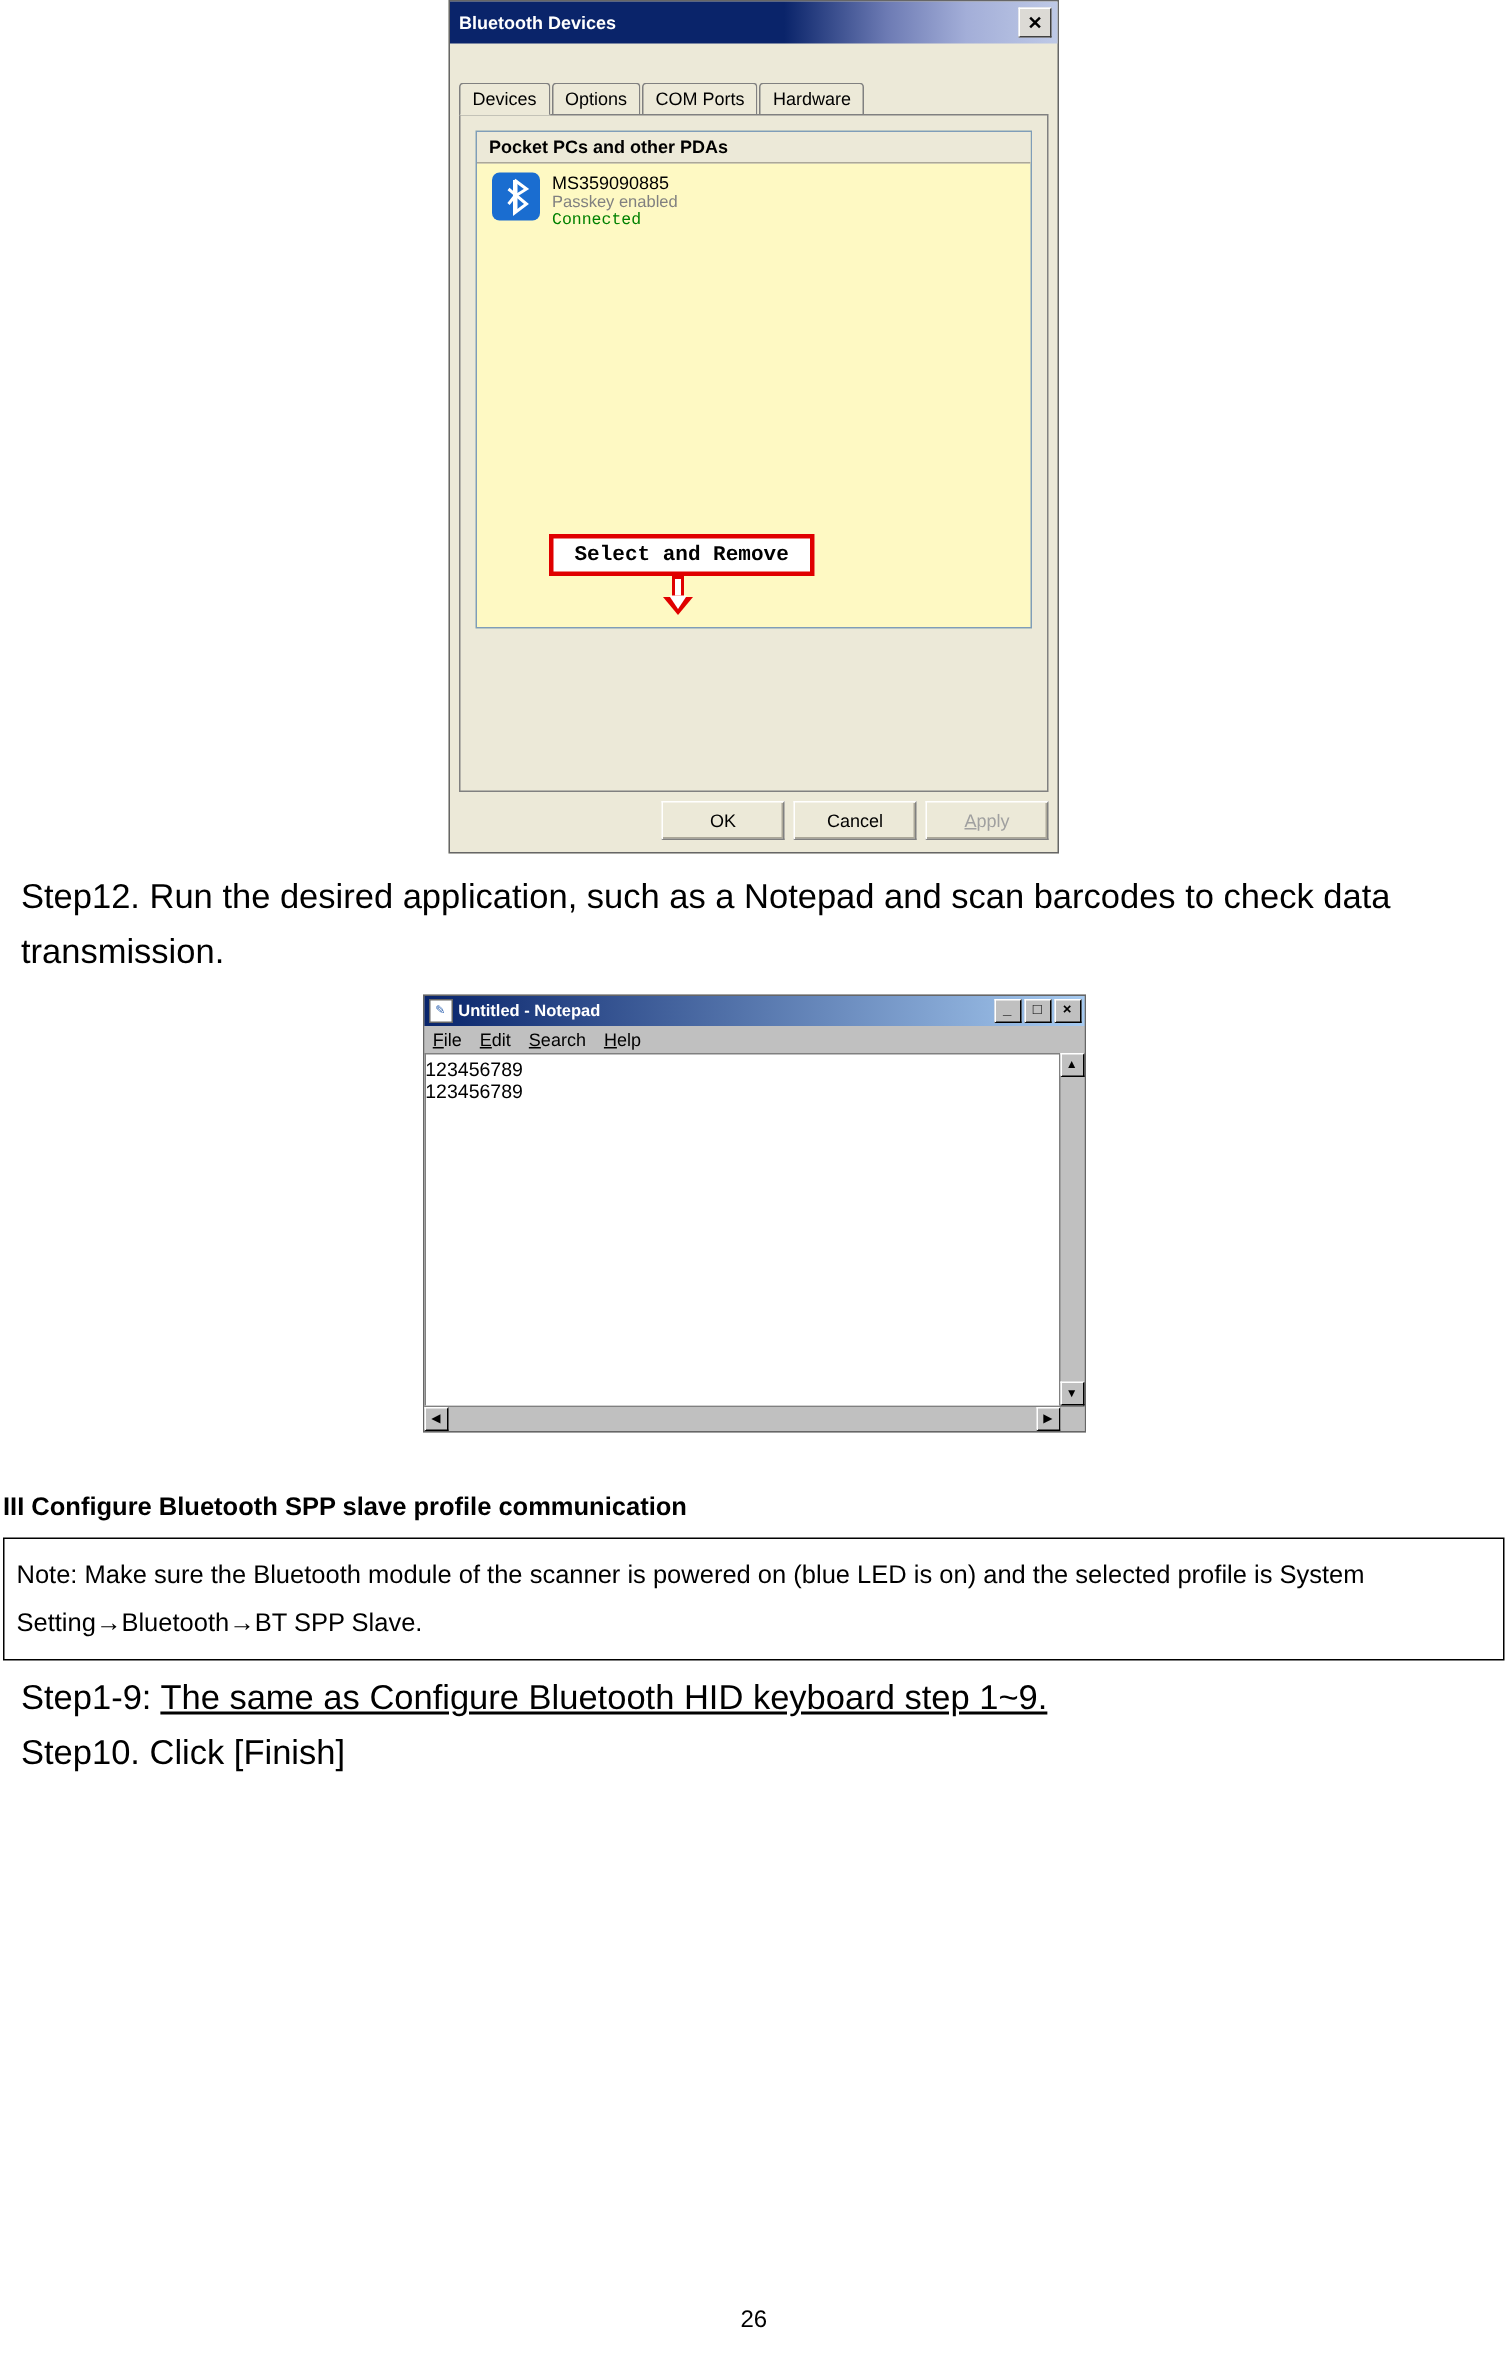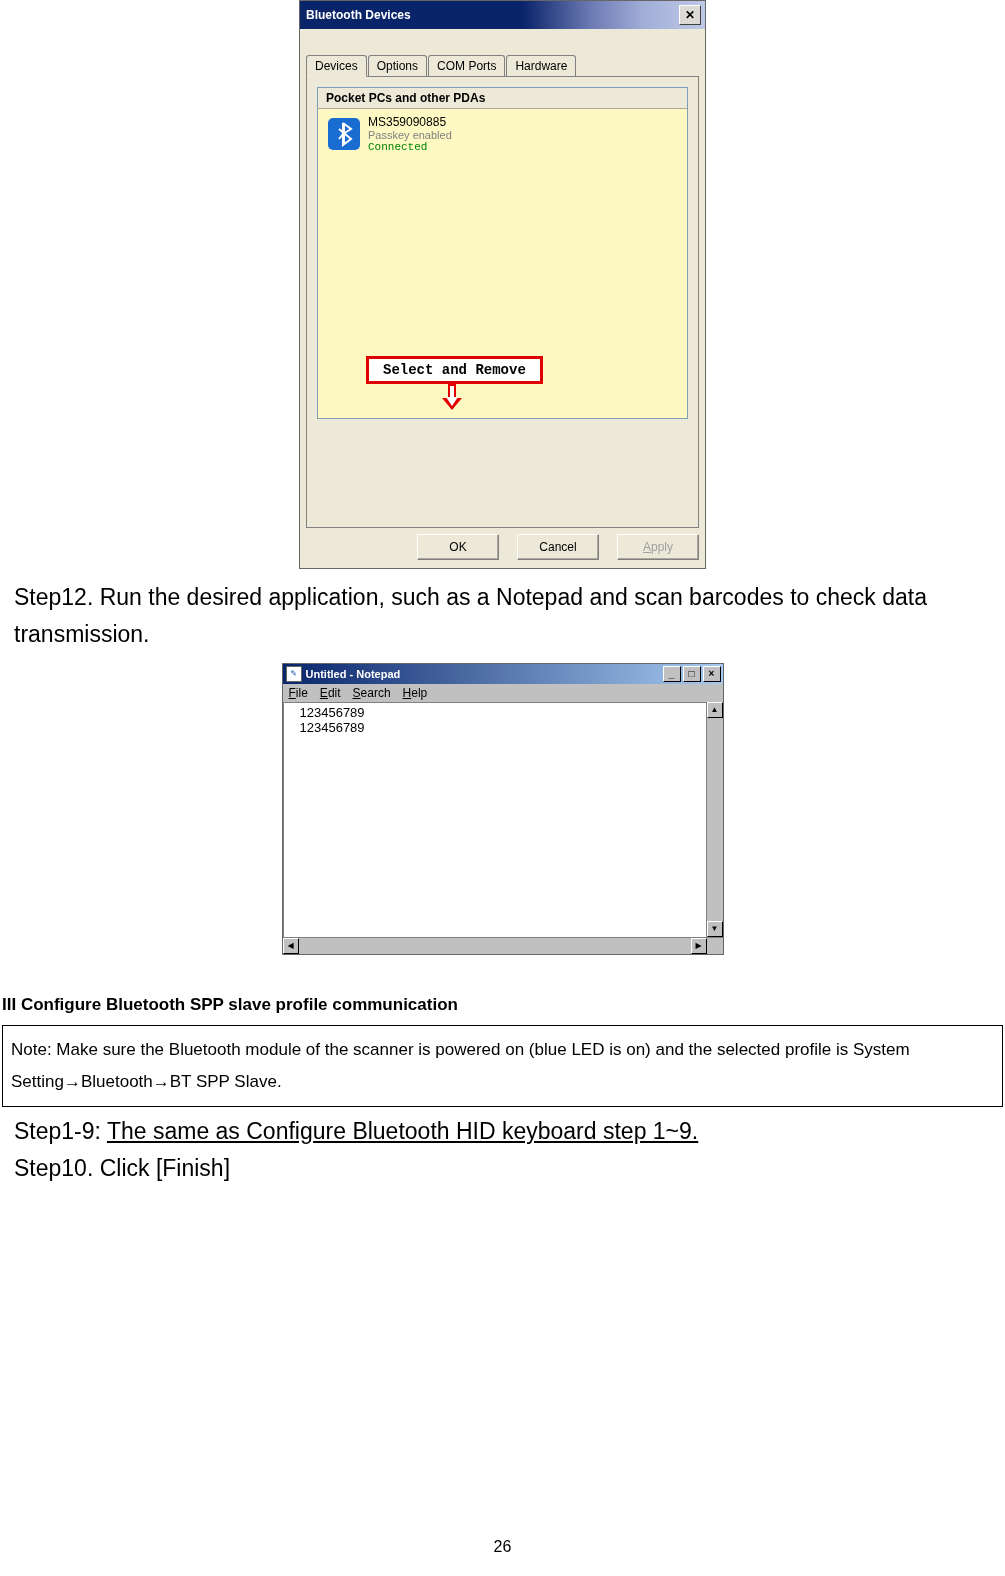--- a/index.html
+++ b/index.html
@@ -94,21 +94,21 @@
   }
   .listbox-header {
     background: #ece9d8;
     border-bottom: 1px solid #aca899;
     padding: 3px 8px;
     font-weight: bold;
     font-size: 12px;
   }
   .device-item {
     display: flex;
-    align-items: center;
+    align-items: flex-start;
     padding: 6px 10px;
     gap: 8px;
   }
   .device-icon {
     width: 32px;
     height: 32px;
     background: #1a6dd0;
     border-radius: 5px;
     position: relative;
     flex-shrink: 0;
@@ -165,21 +165,21 @@
     display: inline-flex;
     align-items: center;
     justify-content: center;
     color: #000;
   }
   .win-btn.disabled { color: #a0a0a0; }
   .win-btn .ul { text-decoration: underline; }
   .bt-bottom-buttons {
     display: flex;
     justify-content: flex-end;
-    gap: 18px;
+    gap: 6px;
     padding: 0 6px 8px 6px;
   }
 
   
   .doc-text {
     margin: 0 14px;
     font-size: 23px;
     line-height: 1.6;
   }
 
@@ -227,21 +227,21 @@
     background: #c0c0c0;
     font-size: 12px;
   }
   .np-menubar span .ul { text-decoration: underline; }
   .np-textarea {
     background: #fff;
     border: 1px solid #808080;
     border-right: none;
     border-bottom: none;
     margin: 0;
-    padding: 2px 16px;
+    padding: 2px 0;
     font-family: Arial, sans-serif;
     font-size: 13px;
     height: 230px;
     overflow: hidden;
     white-space: pre;
   }
   .np-wrap { display:flex; }
   .np-textarea-wrap { flex:1; }
   .np-vscroll {
     width:16px;

